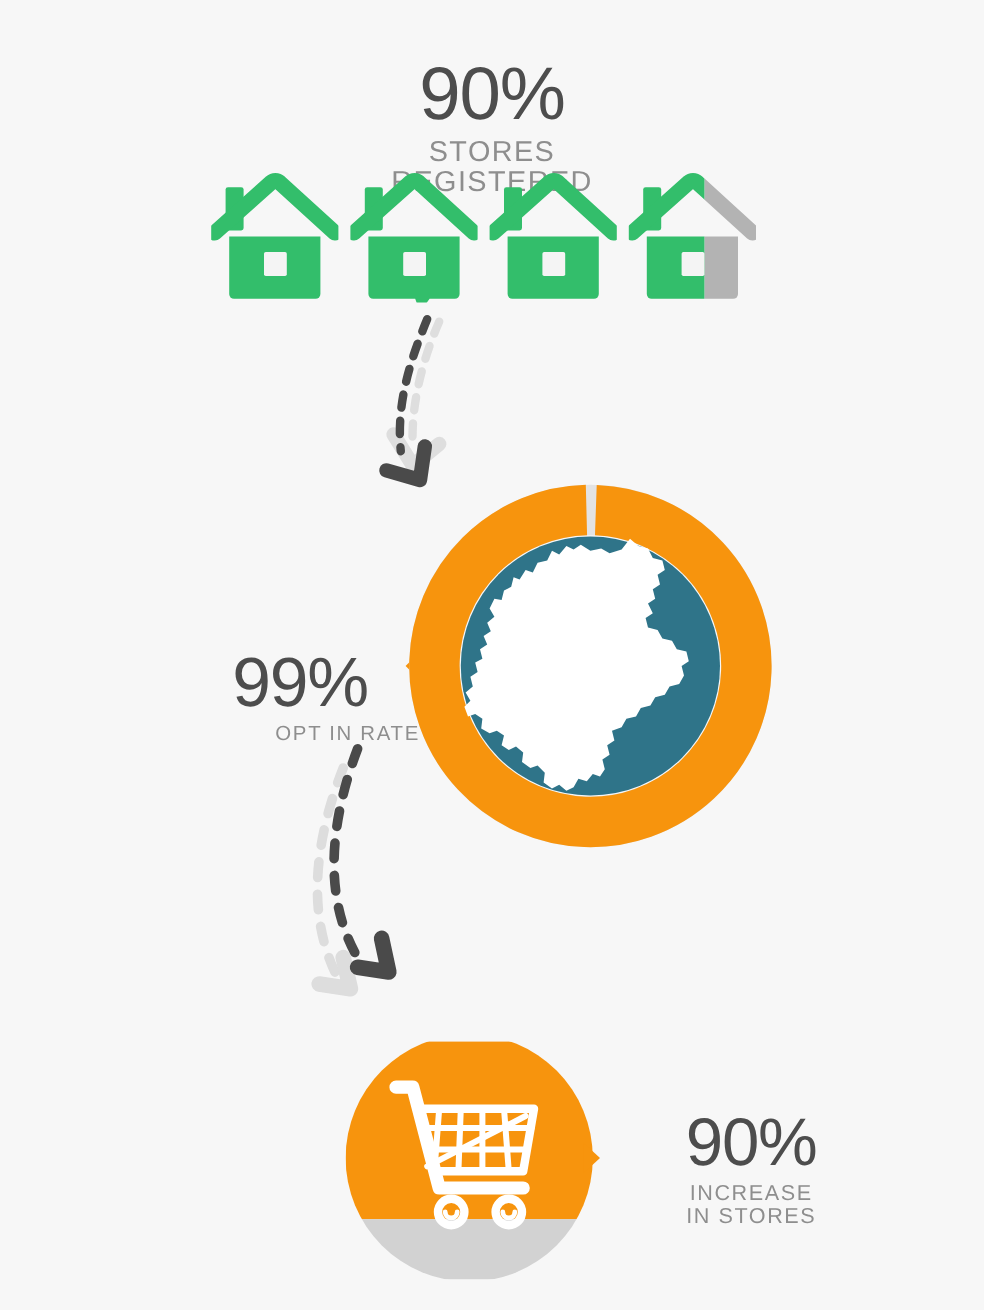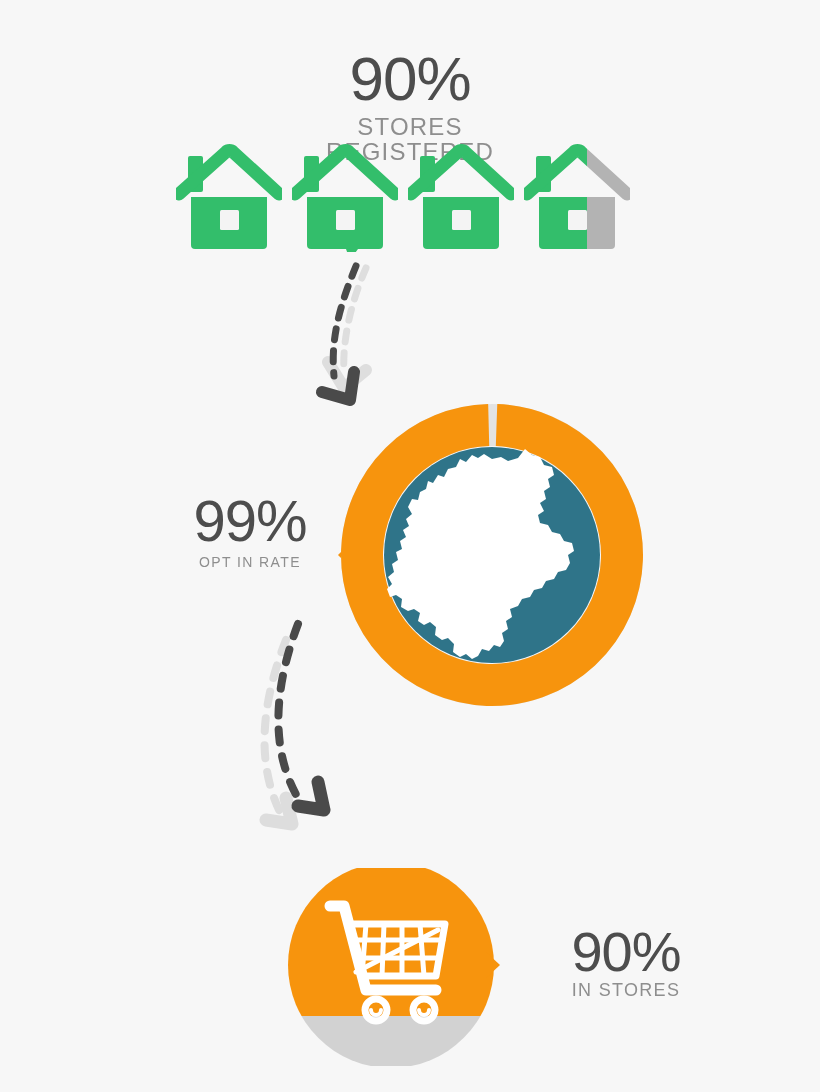--- a/index.html
+++ b/index.html
@@ -80,25 +80,25 @@
     position: absolute;
   }
   .arrow-wrap svg { display:block; overflow: visible; }
 
   #arrow-1 { left: 312px; top: 248px; width: 90px; height: 165px; }
   #arrow-2 { left: 248px; top: 608px; width: 105px; height: 235px; }
 
   
   #optin-text {
     left: 150px;
-    top: 480px;
+    top: 528px;
     width: 200px;
   }
   #optin-text .stat-pct { font-size: 58px; }
-  #optin-text .stat-label { font-size: 14px; letter-spacing: 1.4px; }
+  #optin-text .stat-label { font-size: 17px; letter-spacing: 1.4px; text-align: right; }
 
   #map-donut {
     position: absolute;
     left: 332px;
     top: 389px;
     width: 316px;
     height: 309px;
   }
   #map-donut svg { display:block; width: 316px; height: 309px; overflow: visible; }
 
@@ -284,16 +284,17 @@
         <circle cx="88" cy="142" r="11" stroke-width="7"></circle>
         <circle cx="136" cy="142" r="11" stroke-width="7"></circle>
         <path d="M83 142 a5 5 0 0 0 10 0" stroke-width="4"></path>
         <path d="M131 142 a5 5 0 0 0 10 0" stroke-width="4"></path>
       </g>
     </svg>
   </div>
 
   <div class="stat-block" id="sales-text">
     <span class="stat-pct">90%</span>
+    <span class="stat-label">INCREASE</span>
     <span class="stat-label line2">IN STORES</span>
   </div>
 
 </div>
 
 </body></html>

